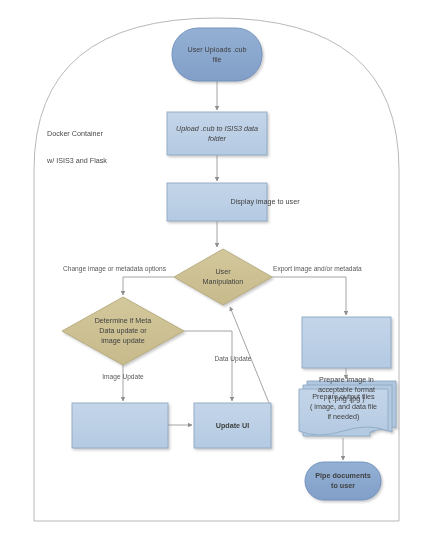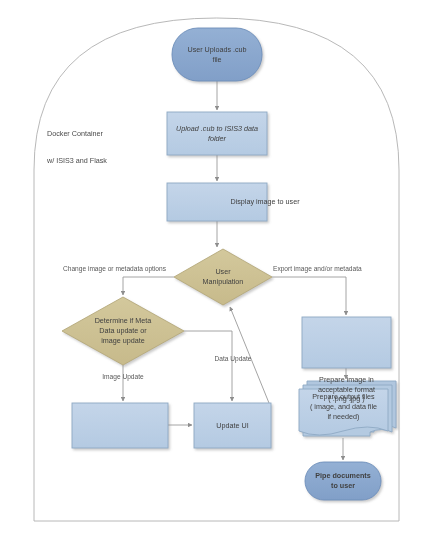--- a/index.html
+++ b/index.html
@@ -127,21 +127,21 @@
   <div class="node-label" style="left:167px; top:183px; width:100px; height:38px;margin-left:48px;">Display image to user</div>
 
   <div class="node-label" style="left:183px; top:249px; width:80px; height:56px;">User
 Manipulation</div>
 
   <div class="node-label" style="left:78px; top:297px; width:90px; height:68px;">Determine if Meta
 Data update or
 image update</div>
 
 
-  <div class="node-label" style="left:194px; top:403px; width:77px; height:45px;">Update UI</div>
+  <div class="node-label" style="left:194px; top:403px; width:77px; height:45px;font-weight:bold;">Update UI</div>
 
   <div class="node-label" style="left:302px; top:317px; width:89px; height:51px;margin-top:47px;">Prepare image in
 acceptable format
 ( .png .jpg )</div>
 
   <div class="node-label" style="left:299px; top:386px; width:89px; height:42px;">Prepare output files
 ( image, and data file
 if needed)</div>
 
   <div class="node-label" style="left:305px; top:462px; width:76px; height:38px;font-weight:bold;">Pipe documents

